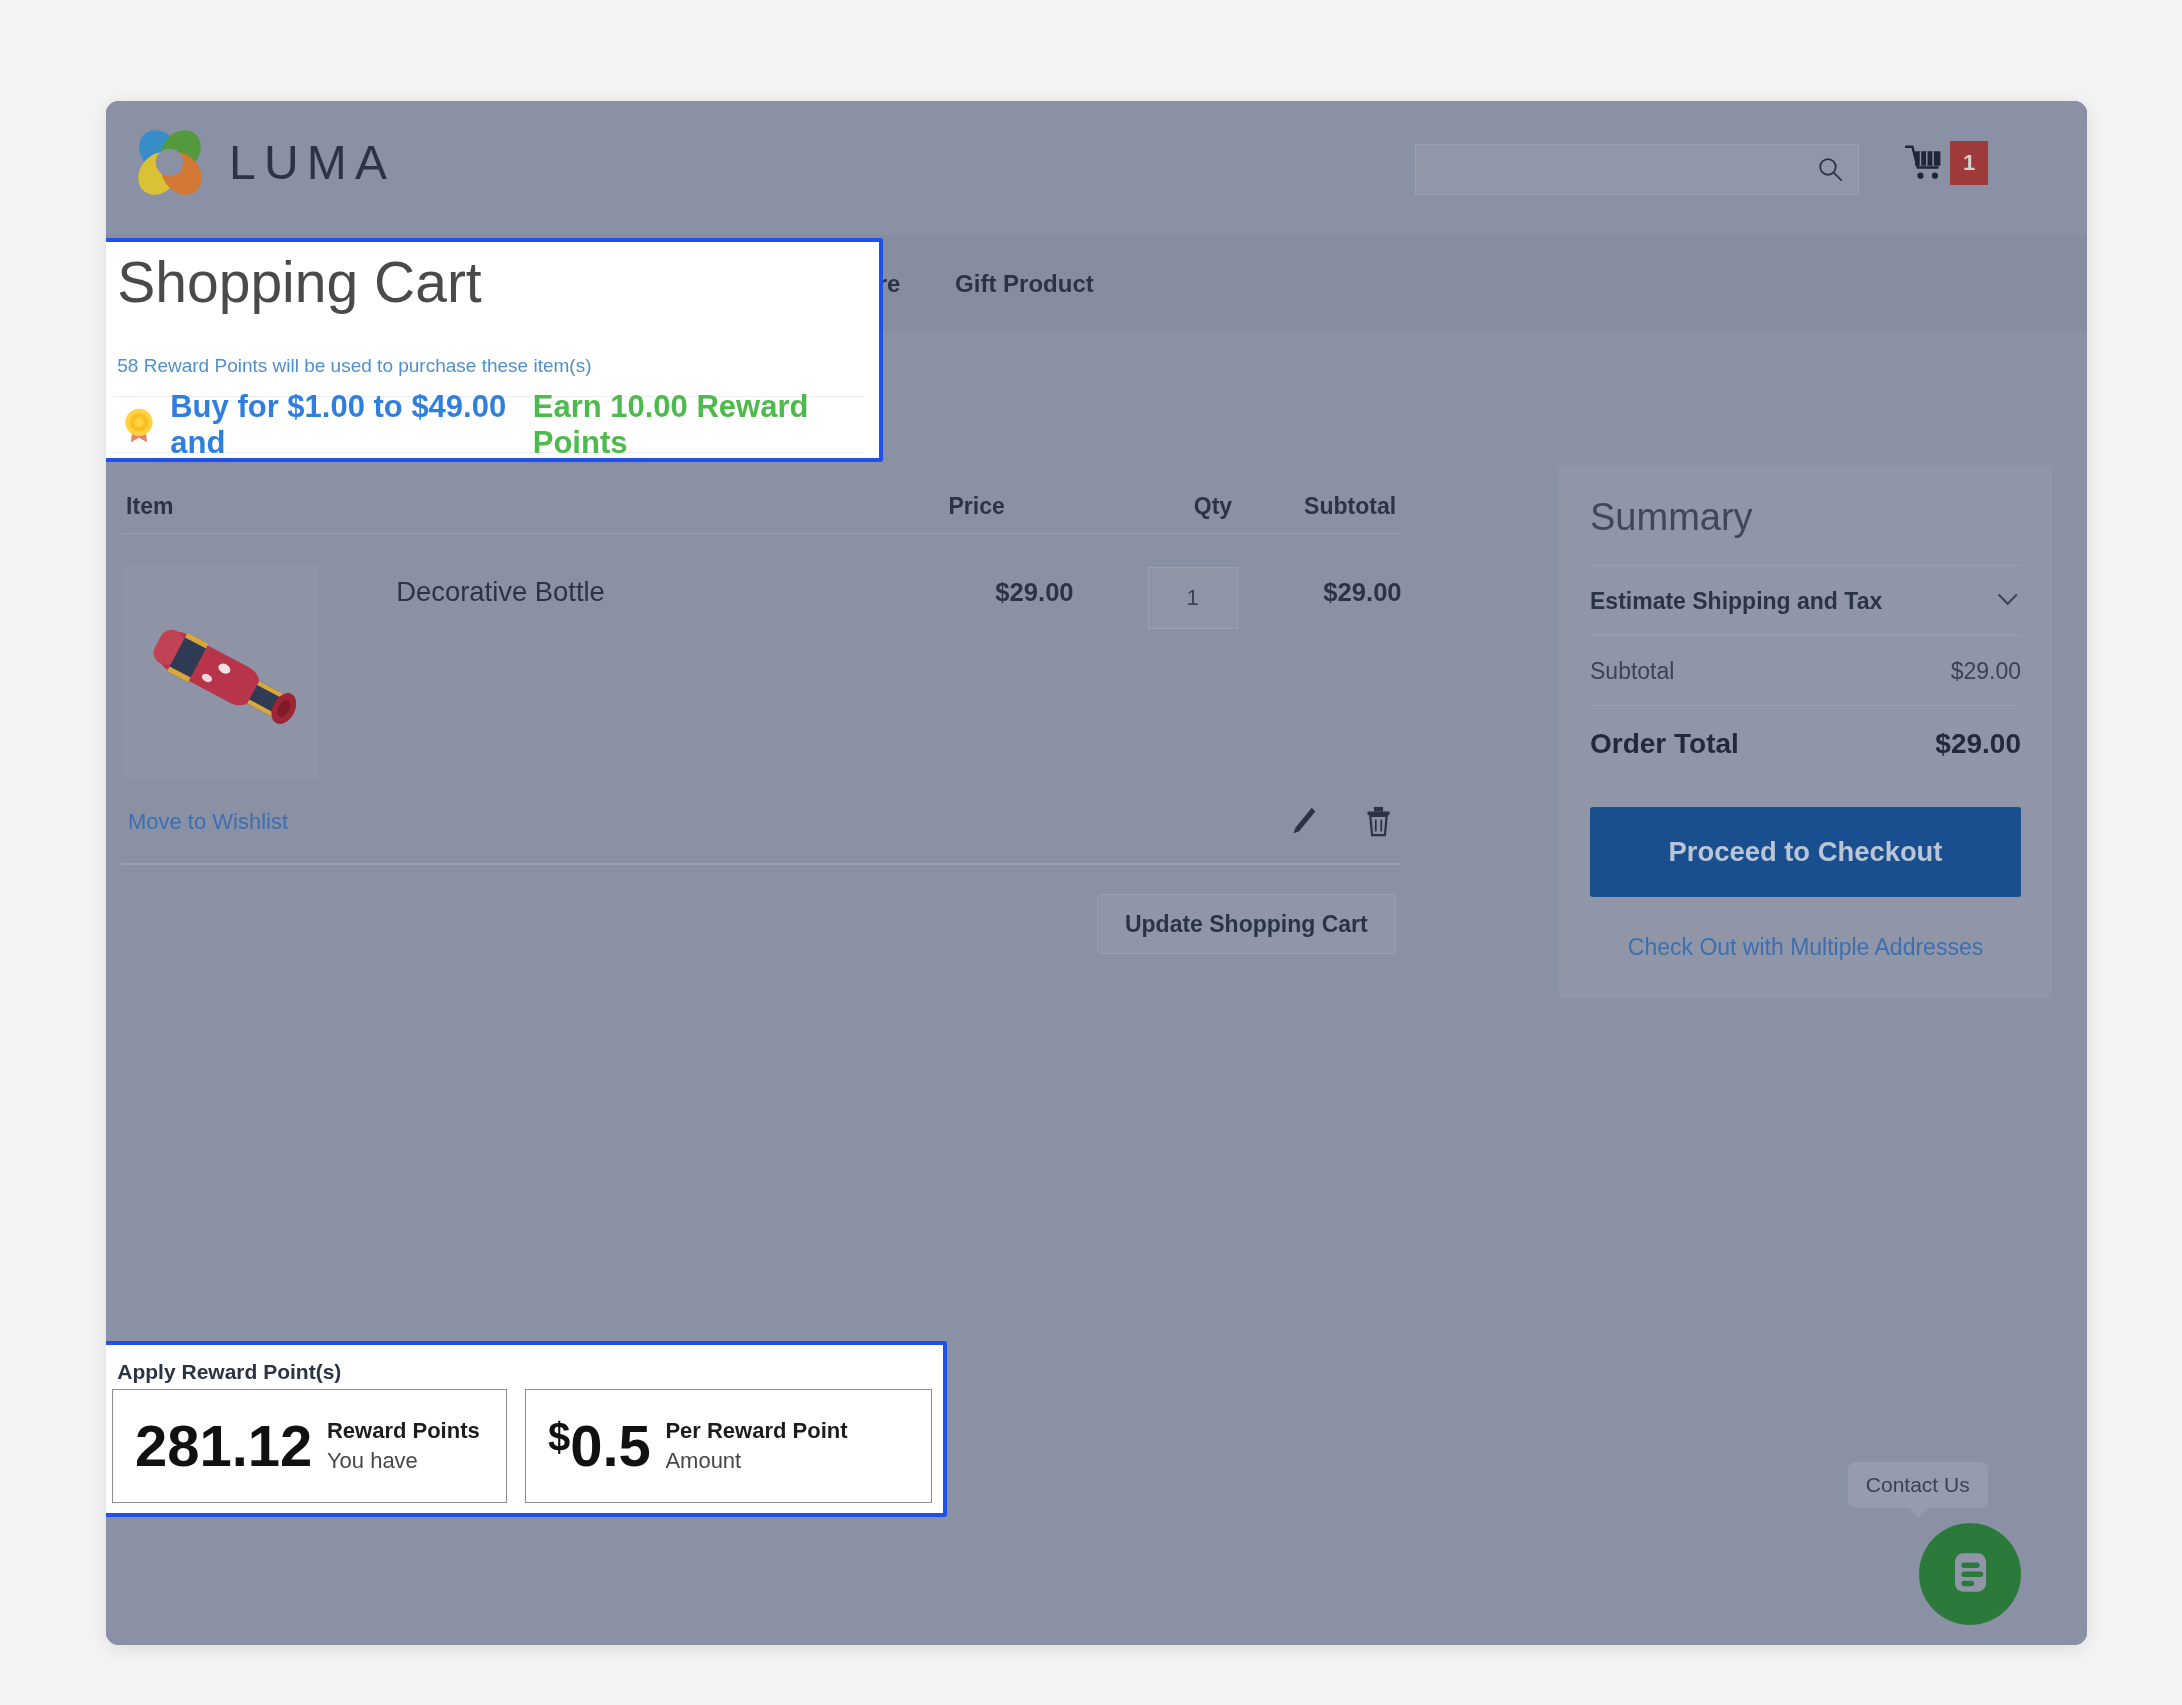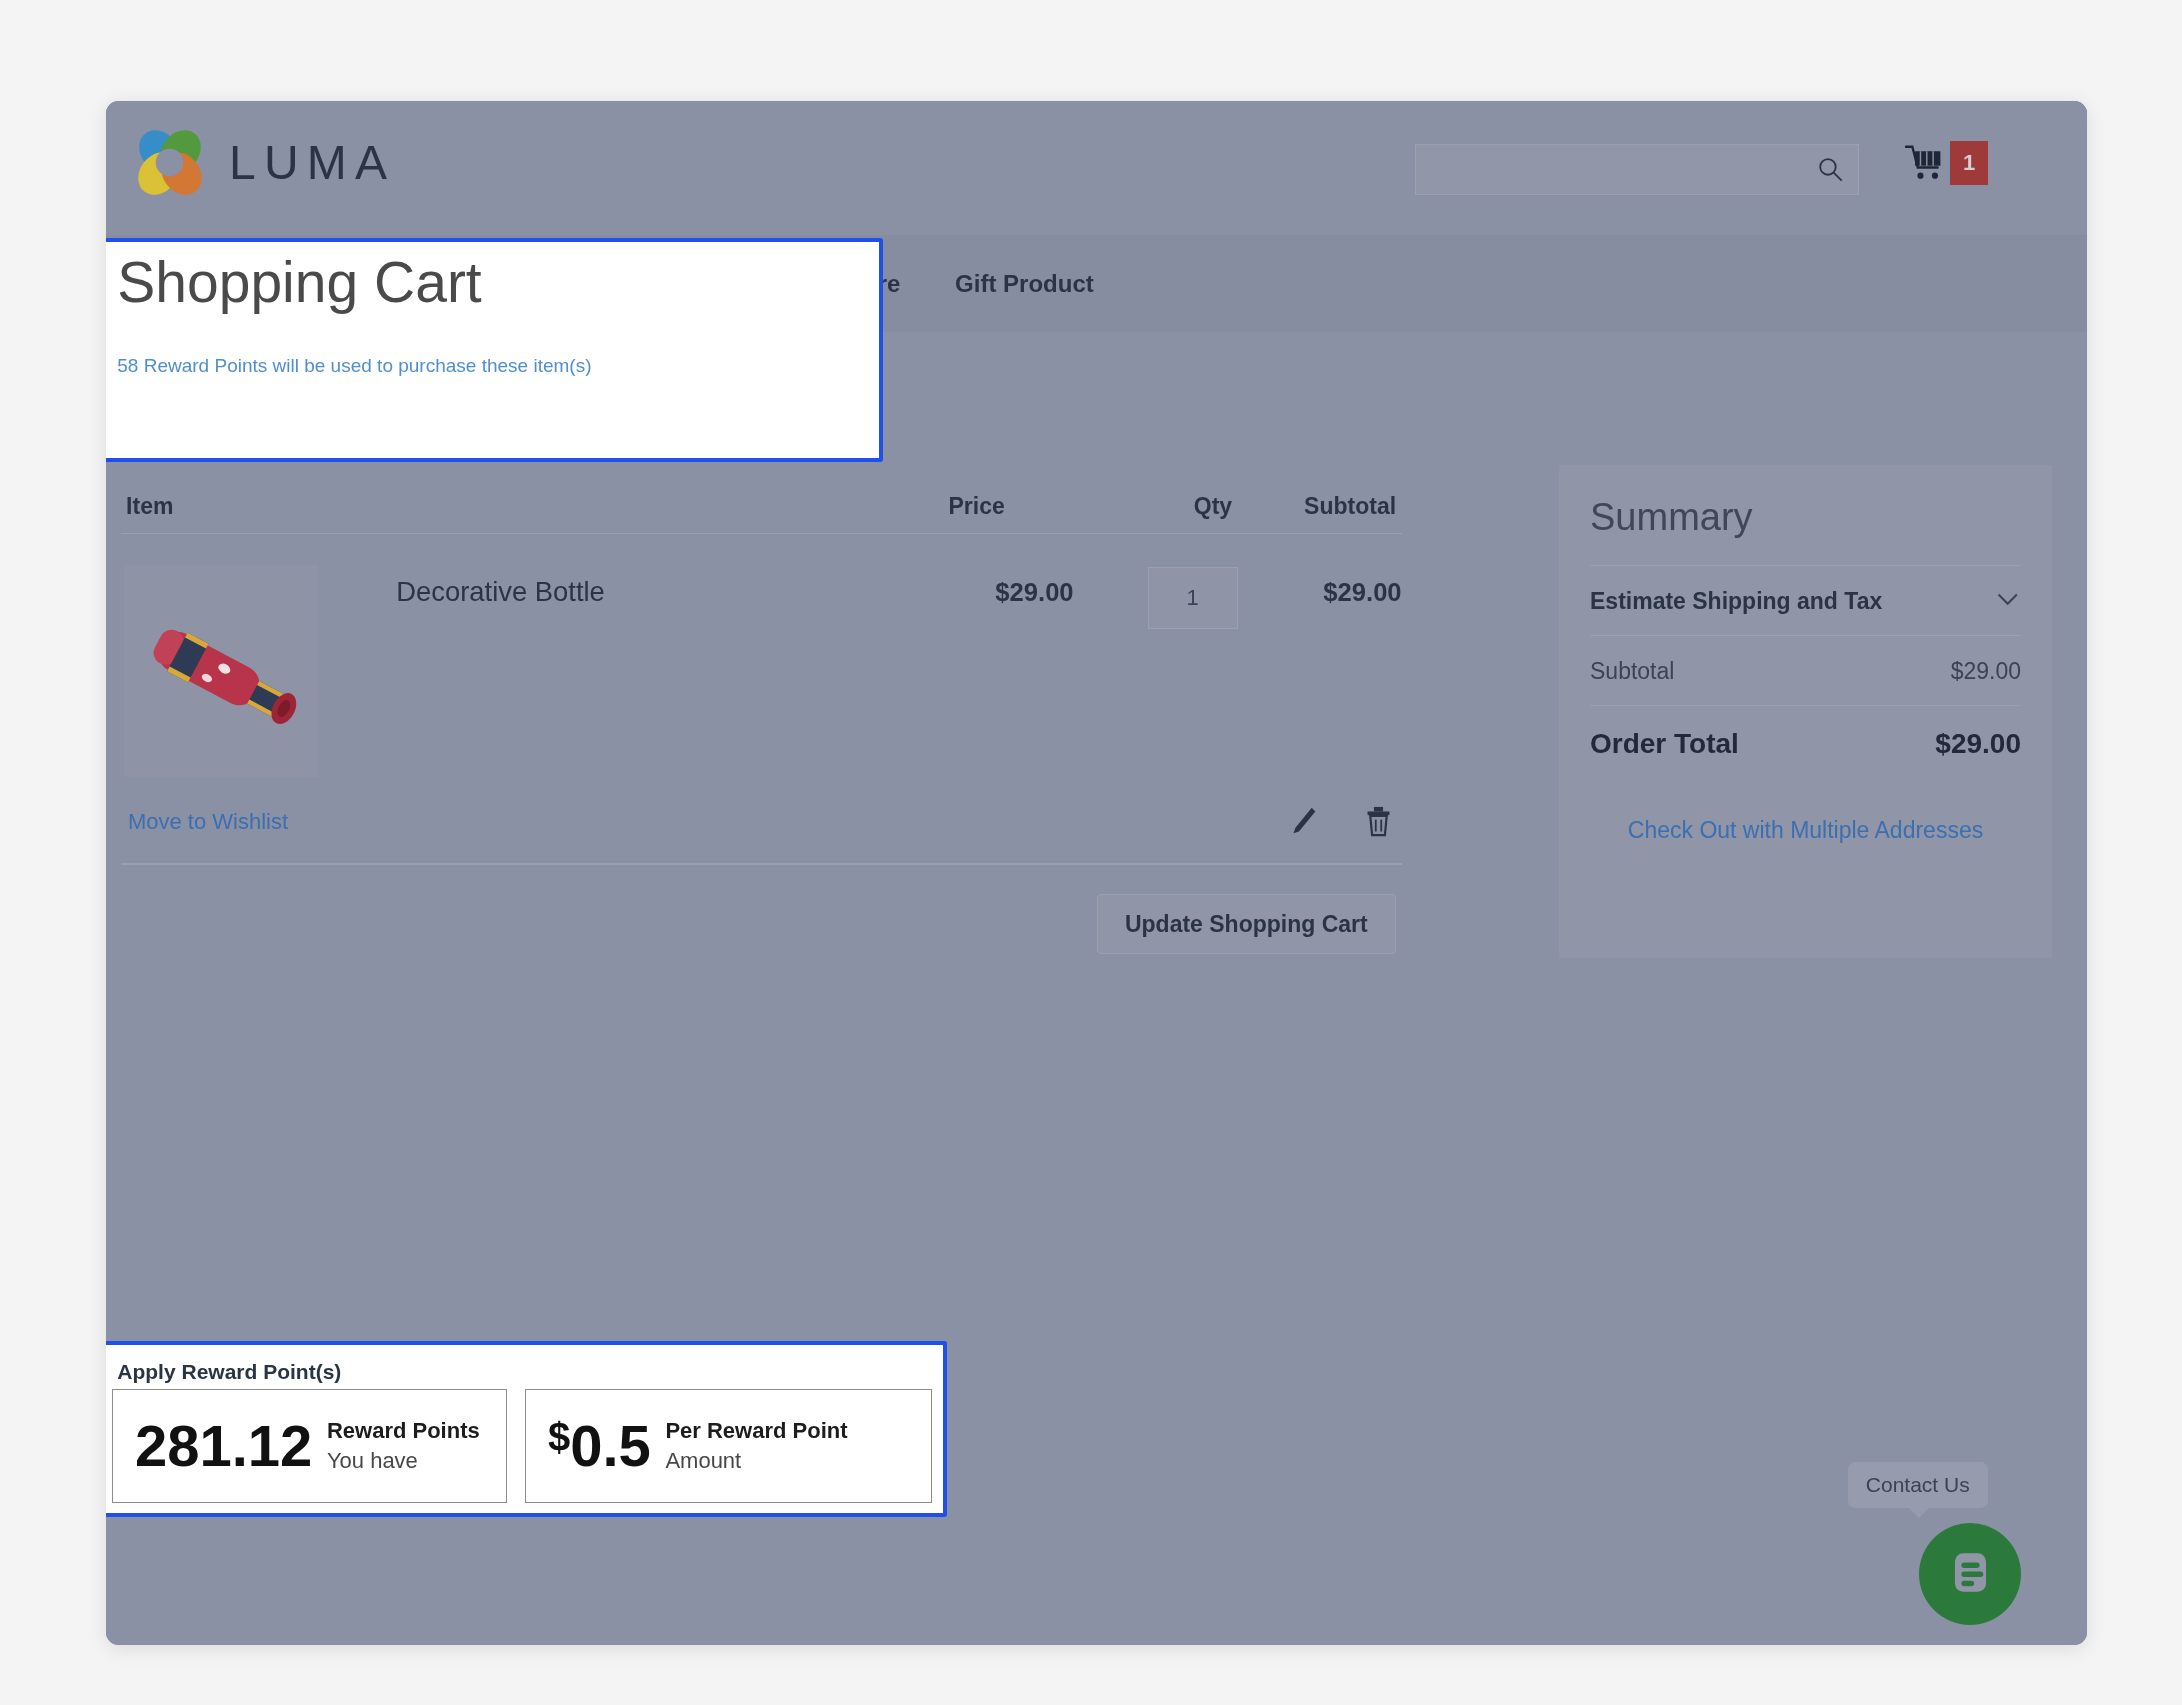--- a/index.html
+++ b/index.html
@@ -390,39 +390,52 @@
       <div class="sum-row">
         <span class="sum-label">Subtotal</span>
         <span class="sum-val">$29.00</span>
       </div>
 
       <div class="sum-row">
         <span class="sum-total-label">Order Total</span>
         <span class="sum-total-val">$29.00</span>
       </div>
 
+      <button id="checkout-btn">Proceed to Checkout</button>
       <a id="multi-addr">Check Out with Multiple Addresses</a>
     </aside>
 
     <div id="contact-bubble">Contact Us</div>
     <button id="contact-fab">
       <span>
         <svg width="53" height="53" viewBox="0 0 58 58">
           <rect x="12" y="8" width="34" height="42" rx="9" fill="#9096a8"></rect>
           <rect x="19" y="18" width="20" height="6" rx="3" fill="#2b7a3c"></rect>
           <rect x="19" y="28" width="24" height="6" rx="3" fill="#2b7a3c"></rect>
           <rect x="19" y="38" width="14" height="6" rx="3" fill="#2b7a3c"></rect>
         </svg>
       </span>
     </button>
 
     <div class="hl" id="hl-heading">
       <div class="inner">
         <h1 id="cart-title">Shopping Cart</h1>
         <div id="points-note">58 Reward Points will be used to purchase these item(s)</div>
+        <div id="earn-strip">
+          <span id="medal-icon">
+            <svg width="40" height="40" viewBox="0 0 44 44">
+              <path d="M15 26 L13 41 L22 36 L31 41 L29 26 Z" fill="#e8826b"></path>
+              <circle cx="22" cy="19" r="15" fill="#ffd23f"></circle>
+              <circle cx="22" cy="19" r="10" fill="#fbbf24"></circle>
+              <circle cx="22" cy="19" r="5" fill="#ffd23f"></circle>
+            </svg>
+          </span>
+          <span class="earn-blue">Buy for $1.00 to $49.00 and</span>
+          <span class="earn-green">Earn 10.00 Reward Points</span>
+        </div>
       </div>
     </div>
 
     <div class="hl" id="hl-reward">
       <div id="reward-label">Apply Reward Point(s)</div>
 
       <div class="reward-box" id="reward-box-points">
         <span class="reward-big">281.12</span>
         <span class="reward-meta">
           <span class="m1">Reward Points</span>

